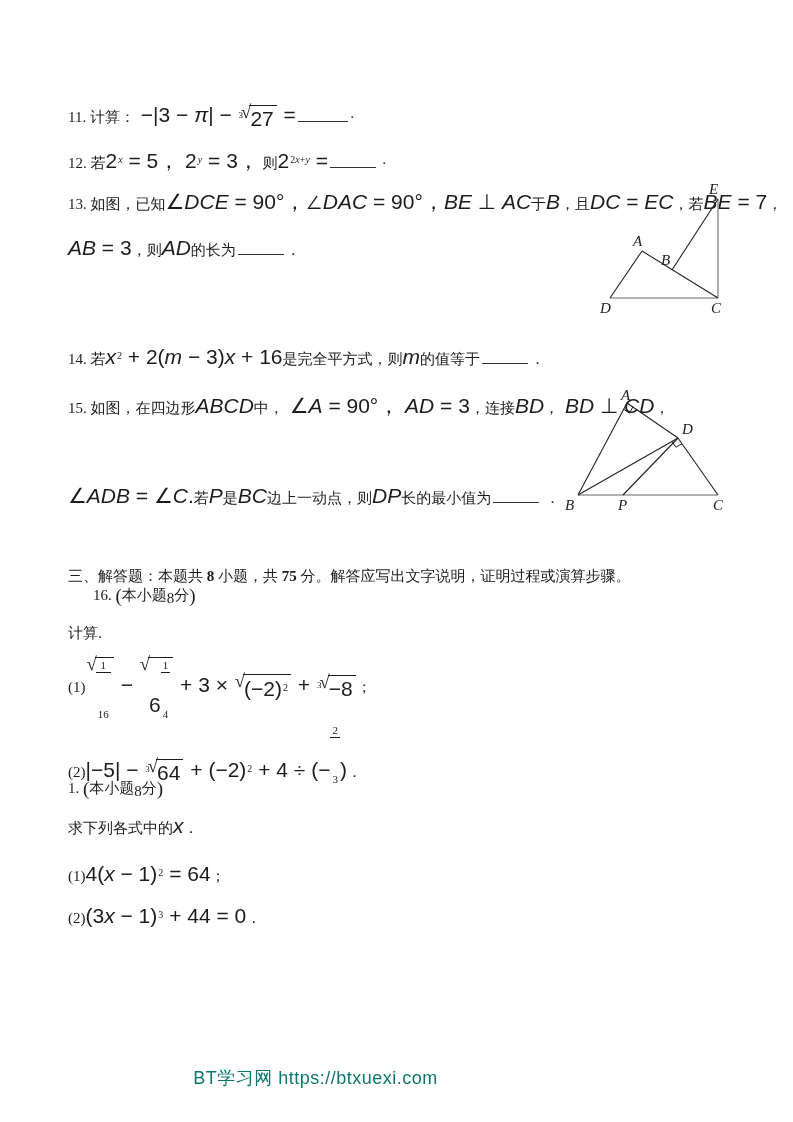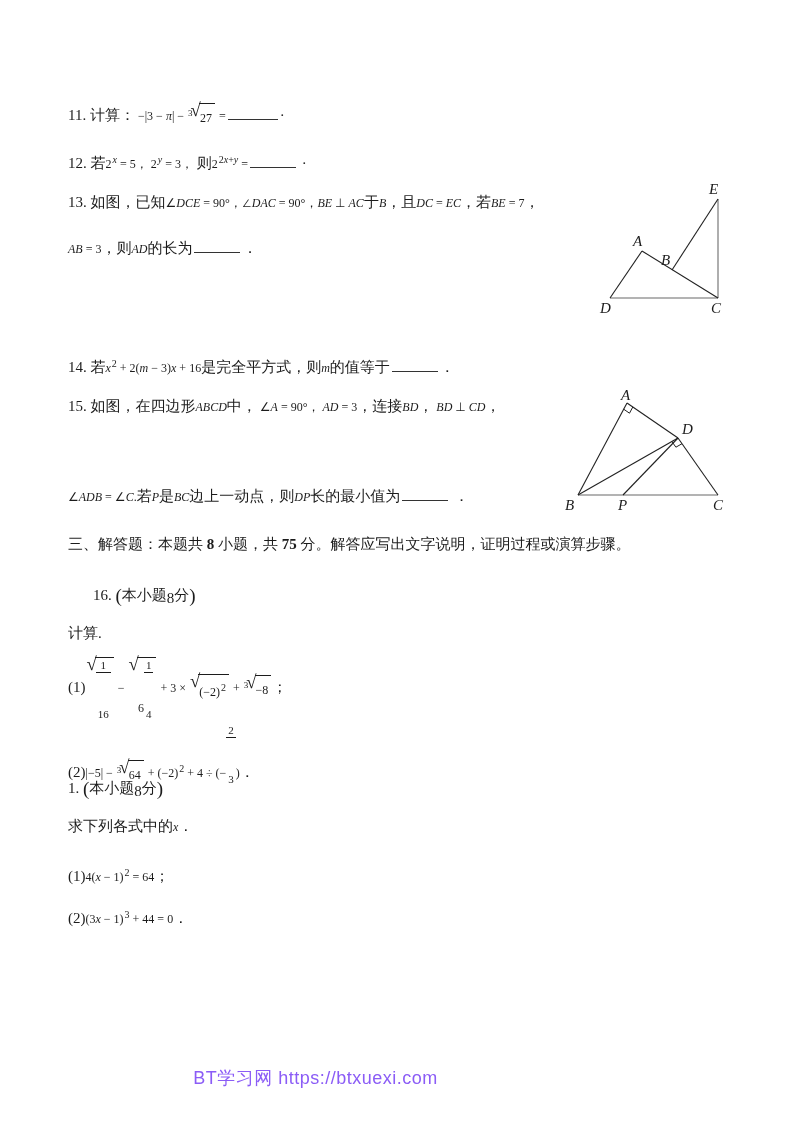--- a/index.html
+++ b/index.html
@@ -7,57 +7,57 @@
     width:793px;height:1122px;background:#ffffff;position:relative;
     font-family:"Liberation Serif","DejaVu Serif",serif;color:#1c1c1c;
     overflow:hidden;
   }
   .line{
     position:absolute;left:68px;white-space:nowrap;
     font-size:15px;line-height:24px;color:#1c1c1c;
   }
   .zh{font-family:"Liberation Serif","DejaVu Serif",serif;}
   .zh.bold{font-weight:bold;}
-  .math{font-family:Liberation Serif, serif;font-size:12px;}
+  .math{font-family:Liberation Sans, sans-serif;font-size:21px;}
   .math i{font-style:italic;}
   sup.msup{font-size:10px;vertical-align:5px;font-family:"Liberation Serif",serif;margin-left:1px;}
   sup.msup i{font-style:italic;}
   .lowc{vertical-align:-3px;}
   .bigp{font-size:19px;vertical-align:-2px;}
   .frac{display:inline-block;vertical-align:-0.55em;text-align:center;font-size:11px;line-height:1.15;font-family:"Liberation Serif",serif;}
   .frac .num{display:block;border-bottom:1px solid #1c1c1c;padding:0 2px;}
   .frac .den{display:block;padding:0 2px;margin-top:35px;}
   .root{display:inline-flex;align-items:flex-start;white-space:nowrap;vertical-align:middle;margin:0 1px;}
   .ridx{font-size:9px;margin-right:-2px;margin-top:-2px;z-index:1;}
   .rsign{font-size:1.25em;line-height:1;margin-top:-2px;}
   .rbar{border-top:1px solid #1c1c1c;padding:1px 3px 0 1px;margin-left:-2px;}
   .blank{display:inline-block;width:46px;border-bottom:1px solid #333;height:15px;vertical-align:baseline;margin:0 2px;}
   .figure{position:absolute;}
   .figure text{font-family:"Liberation Serif","DejaVu Serif",serif;font-style:italic;font-size:15px;fill:#1c1c1c;}
   .footer{
     position:absolute;top:1066px;left:0;width:631px;text-align:center;
     font-family:"Liberation Sans","DejaVu Sans",sans-serif;
-    font-size:18px;color:#8b5cf6;letter-spacing:0.5px;
+    font-size:18px;color:#0f766e;letter-spacing:0.5px;
   }
 </style>
 </head>
 <body>
 
 <div class="line" style="top:103px;"><span class="zh">11. 计算：</span><span class="math"> −|3 − <i>π</i>| − </span><span class="root">
       <sup class="ridx">3</sup>
       <span class="rsign">√</span>
       <span class="rbar"><span class="math">27</span></span>
     </span><span class="math"> =</span><span class="blank" style="width: 50px;"></span><span class="zh">·</span></div>
 <div class="line" style="top:148px;"><span class="zh">12. 若</span><span class="math">2</span><sup class="msup"><i>x</i></sup><span class="math"> = 5，</span><span class="math"> 2</span><sup class="msup"><i>y</i></sup><span class="math"> = 3，</span><span class="zh"> 则</span><span class="math">2</span><sup class="msup">2<i>x</i>+<i>y</i></sup><span class="math"> =</span><span class="blank" style="width: 46px;"></span><span class="zh"> ·</span></div>
 <div class="line" style="top:190px;"><span class="zh">13. 如图，已知</span><span class="math">∠<i>DCE</i> = 90°，∠<i>DAC</i> = 90°，<i>BE</i> ⊥ <i>AC</i></span><span class="zh">于</span><span class="math"><i>B</i></span><span class="zh">，且</span><span class="math"><i>DC</i> = <i>EC</i></span><span class="zh">，若</span><span class="math"><i>BE</i> = 7</span><span class="zh">，</span></div>
 <div class="line" style="top:236px;"><span class="math"><i>AB</i> = 3</span><span class="zh">，则</span><span class="math"><i>AD</i></span><span class="zh">的长为</span><span class="blank" style="width: 46px;"></span><span class="zh">．</span></div>
-<div class="line" style="top:352px;"><span class="zh">14. 若</span><span class="math"><i>x</i></span><sup class="msup">2</sup><span class="math"> + 2(<i>m</i> − 3)<i>x</i> + 16</span><span class="zh">是完全平方式，则</span><span class="math"><i>m</i></span><span class="zh">的值等于</span><span class="blank" style="width: 46px;"></span><span class="zh">．</span></div>
+<div class="line" style="top:344px;"><span class="zh">14. 若</span><span class="math"><i>x</i></span><sup class="msup">2</sup><span class="math"> + 2(<i>m</i> − 3)<i>x</i> + 16</span><span class="zh">是完全平方式，则</span><span class="math"><i>m</i></span><span class="zh">的值等于</span><span class="blank" style="width: 46px;"></span><span class="zh">．</span></div>
 <div class="line" style="top:394px;"><span class="zh">15. 如图，在四边形</span><span class="math"><i>ABCD</i></span><span class="zh">中，</span><span class="math"> ∠<i>A</i> = 90°，</span><span class="math"> <i>AD</i> = 3</span><span class="zh">，连接</span><span class="math"><i>BD</i></span><span class="zh">，</span><span class="math"> <i>BD</i> ⊥ <i>CD</i></span><span class="zh">，</span></div>
 <div class="line" style="top:440px;margin-top:44px;"><span class="math">∠<i>ADB</i> = ∠<i>C</i>.</span><span class="zh">若</span><span class="math"><i>P</i></span><span class="zh">是</span><span class="math"><i>BC</i></span><span class="zh">边上一动点，则</span><span class="math"><i>DP</i></span><span class="zh">长的最小值为</span><span class="blank" style="width: 46px;"></span><span class="zh"> ．</span></div>
-<div class="line" style="top:532px;"><span class="zh">三、解答题：本题共 </span><span class="zh bold">8</span><span class="zh"> 小题，共 </span><span class="zh bold">75</span><span class="zh"> 分。解答应写出文字说明，证明过程或演算步骤。</span></div>
+<div class="line" style="top:564px;"><span class="zh">三、解答题：本题共 </span><span class="zh bold">8</span><span class="zh"> 小题，共 </span><span class="zh bold">75</span><span class="zh"> 分。解答应写出文字说明，证明过程或演算步骤。</span></div>
 <div class="line" style="top:583px;margin-left:25px;"><span class="zh">16. </span><span class="zh bigp">(</span><span class="zh">本小题</span><span class="zh lowc">8</span><span class="zh">分</span><span class="zh bigp">)</span></div>
 <div class="line" style="top:621px;"><span class="zh">计算.</span></div>
 <div class="line" style="top:657px;"><span class="zh">(1)</span><span class="root">
       <span class="rsign">√</span>
       <span class="rbar"><span class="frac"><span class="num">1</span><span class="den">16</span></span></span>
     </span><span class="math"> − </span><span class="root">
       <span class="rsign">√</span>
       <span class="rbar"><span class="math">6</span><span class="frac"><span class="num">1</span><span class="den">4</span></span></span>
     </span><span class="math"> + 3 × </span><span class="root">
       <span class="rsign">√</span>

